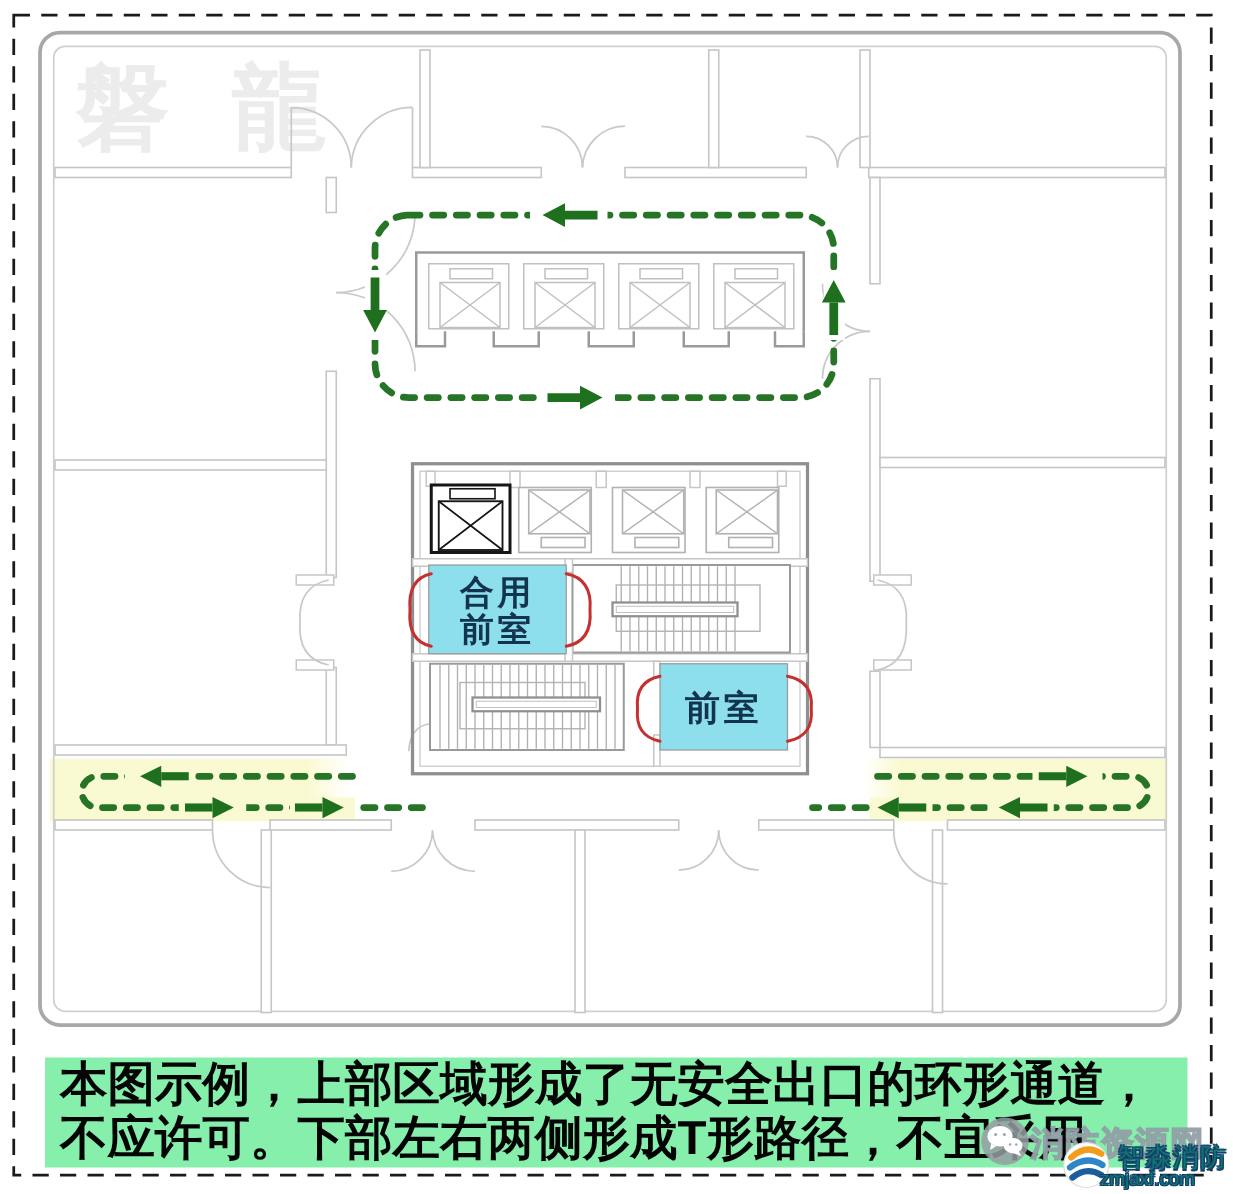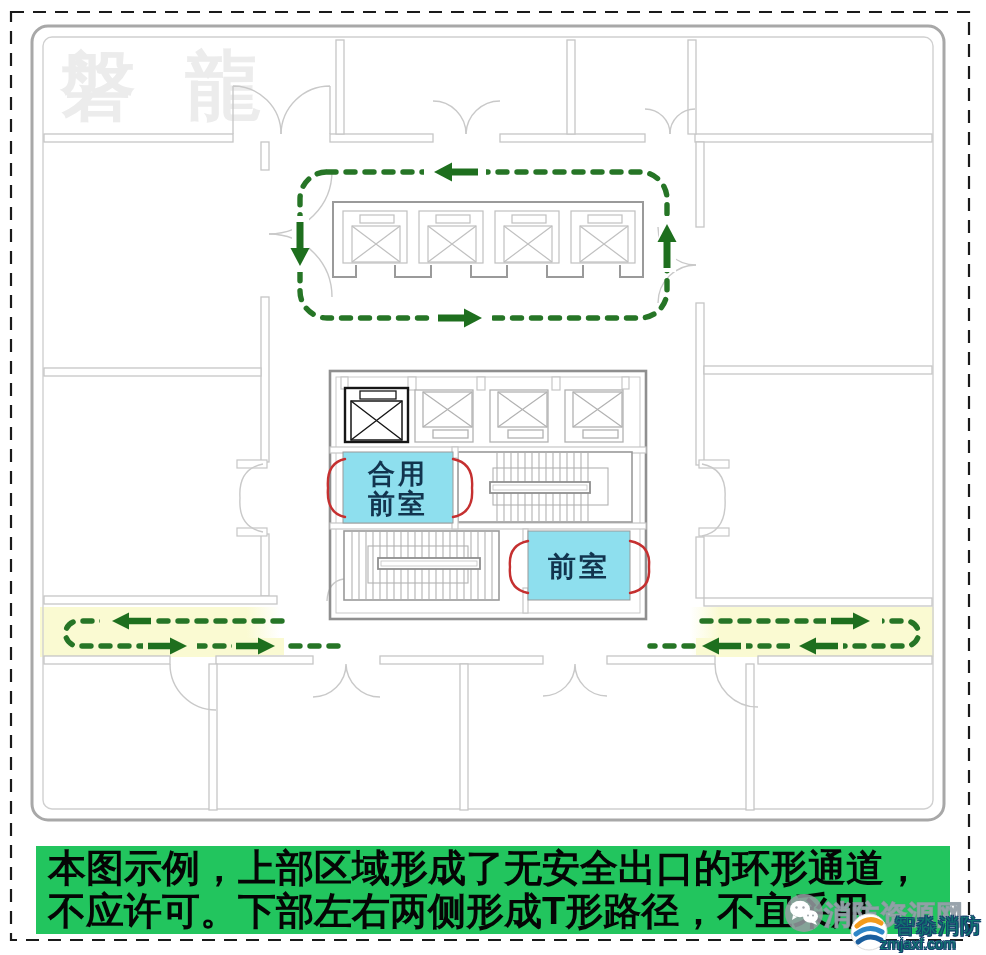--- a/index.html
+++ b/index.html
@@ -20,21 +20,21 @@
   .stairbox{fill:#ffffff;stroke:#9a9a9a;stroke-width:1.6;}
   .rail{fill:#ffffff;stroke:#8f8f8f;stroke-width:1.8;}
   .railin{fill:none;stroke:#c0c0c0;stroke-width:0.8;}
   .dashline{fill:none;stroke:#267526;stroke-width:5.4;stroke-dasharray:9 10;stroke-linecap:round;}
   .garrow{fill:#1e6f1e;}
   .gline{stroke:#1e6f1e;stroke-linecap:butt;}
   .reddoor{stroke:#c53030;stroke-width:2.4;fill:none;stroke-linecap:round;}
   .blueroom{fill:#8edfee;stroke:#9a9a9a;stroke-width:1;}
   .roomlabel{fill:#12344e;font-weight:bold;letter-spacing:3px;}
   
-  #caption{position:absolute;left:36px;top:846px;width:914px;height:88px;background:#22c55e;
+  #caption{position:absolute;left:36px;top:846px;width:914px;height:88px;background:#86efac;
            color:#050505;font-weight:700;font-size:38px;line-height:43px;white-space:nowrap;
            padding:1px 0 0 12px;box-sizing:border-box;}
   
   #site-mark{position:absolute;left:824px;top:897px;font-size:27px;font-weight:700;letter-spacing:1px;
              color:rgba(255,255,255,0.55);-webkit-text-stroke:1.2px rgba(135,148,158,0.8);
              text-shadow:0 0 1px rgba(130,140,150,0.6);white-space:nowrap;z-index:6;}
   #wechat-badge{position:absolute;left:784px;top:893px;width:40px;height:40px;z-index:6;}
   #brand-badge{position:absolute;left:850px;top:913px;width:38px;height:38px;z-index:7;}
   .outline-txt{color:#0f766e;font-weight:400;white-space:nowrap;
       text-shadow:-1px -1px 0 #16406e,1px -1px 0 #16406e,-1px 1px 0 #16406e,1px 1px 0 #16406e,0 1px 0 #16406e;}

